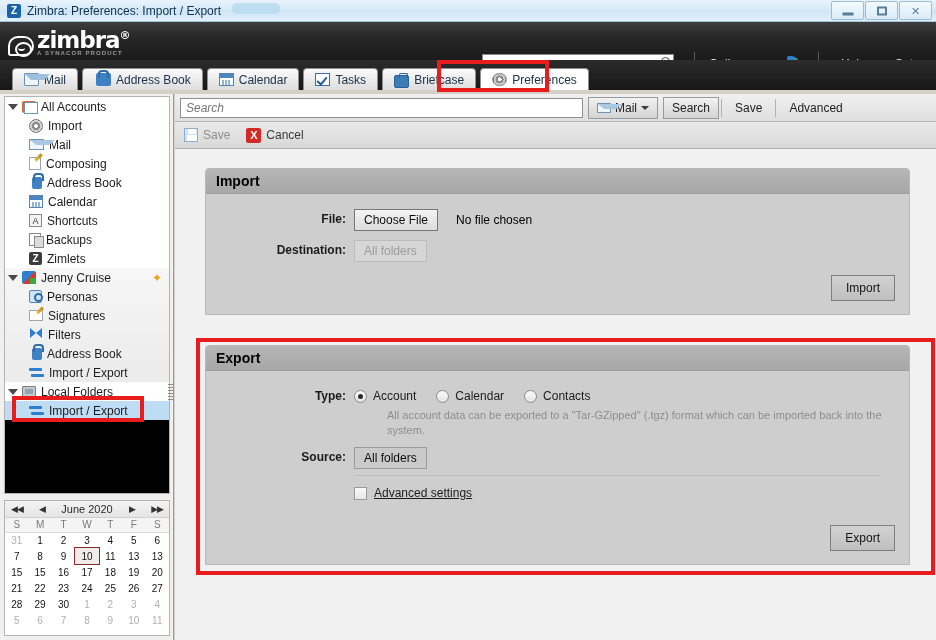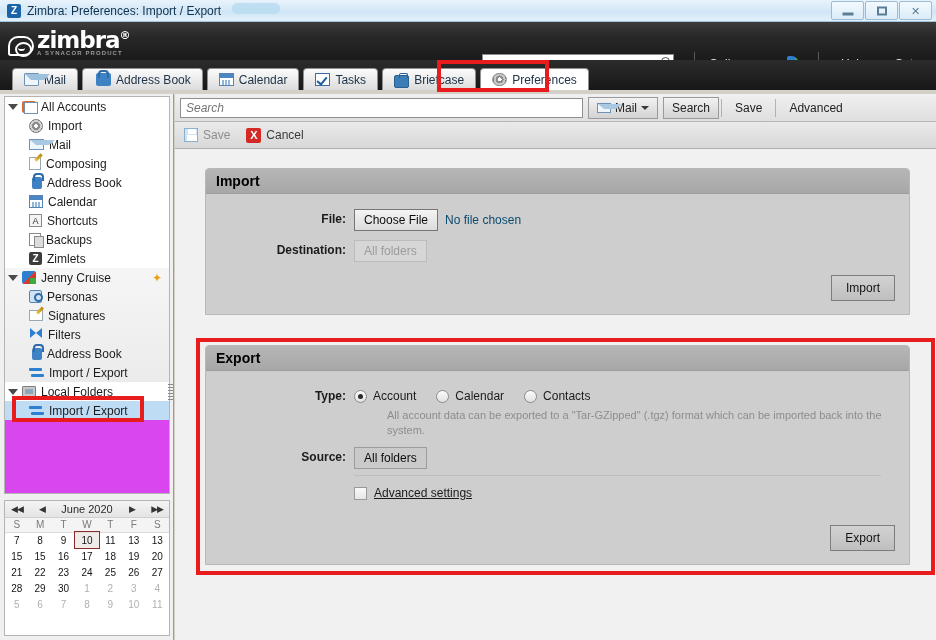--- a/index.html
+++ b/index.html
@@ -131,21 +131,21 @@
     background:radial-gradient(circle,#fff 0 2px,#8b8b8b 2px 4px,#c9c9c9 4px 6px,#7a7a7a 6px 7px,transparent 7px);
     box-shadow:0 0 0 1px #9a9a9a inset; }
 
   
   .sidebar {
     position:absolute; left:0; top:94px; width:174px; height:546px;
     background:#f0f0f0; border-right:1px solid #9a9a9a;
   }
   .tree-pane {
     position:absolute; left:4px; top:2px; width:166px; height:398px;
-    background:#d946ef; border:1px solid #b4b4b4;
+    background:#000000; border:1px solid #b4b4b4;
     overflow:hidden;
   }
   .tree-group { background:#fff; }
   .tree-group.shaded { background:linear-gradient(to bottom,#f6f6f6,#ebebeb); }
   .tree-head {
     display:flex; align-items:center; height:19px; padding-left:3px; position:relative;
     border-top:1px solid #dadada;
   }
   .tree-head:first-child { border-top:none; }
   .twisty {
@@ -301,21 +301,21 @@
     width:148px; text-align:right; padding-right:8px; font-size:12px;
     font-weight:bold; color:#1b1b1b; line-height:20px; flex:none;
   }
   .btn {
     border:1px solid #767676; background:linear-gradient(to bottom,#f4f4f4,#dcdcdc);
     font-size:12px; padding:3px 9px; color:#0d0d0d; cursor:default;
     font-family:"Liberation Sans", sans-serif;
   }
   .btn.gray { background:#cacaca; border:1px solid #9c9c9c; }
   .btn.disabled { color:#9b9b9b; border-color:#bcbcbc; background:#d6d6d6; }
-  .nofile { font-size:12px; color:#0c4a6e; margin-left:7px; line-height:22px; }
+  .nofile { font-size:12px; color:#000000; margin-left:18px; line-height:22px; }
 
   .btn-right { position:absolute; right:14px; bottom:13px; }
   .btn-big {
     border:1px solid #7d7d7d; background:linear-gradient(to bottom,#d2d2d2,#bfbfbf);
     font-size:12px; padding:5px 14px; color:#141414; cursor:default;
     font-family:"Liberation Sans", sans-serif;
   }
 
   .radio-line { display:flex; align-items:center; gap:6px; line-height:20px; }
   .radio {
@@ -517,20 +517,29 @@
           <th>S</th>
           <th>M</th>
           <th>T</th>
           <th>W</th>
           <th>T</th>
           <th>F</th>
           <th>S</th>
         </tr>
           </thead>
         <tbody>
+            <tr>
+              <td class="oth">31</td>
+              <td>1</td>
+              <td>2</td>
+              <td>3</td>
+              <td>4</td>
+              <td>5</td>
+              <td>6</td>
+            </tr>
             <tr>
               <td>7</td>
               <td>8</td>
               <td>9</td>
               <td class="today">10</td>
               <td>11</td>
               <td>13</td>
               <td>13</td>
             </tr>
             <tr>

